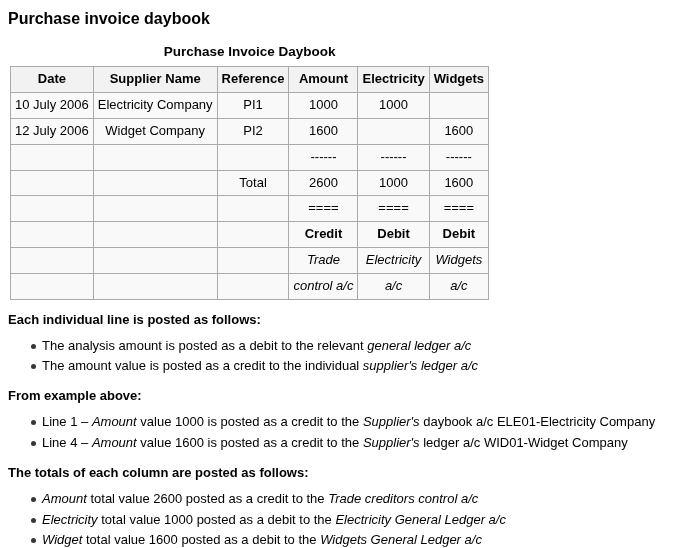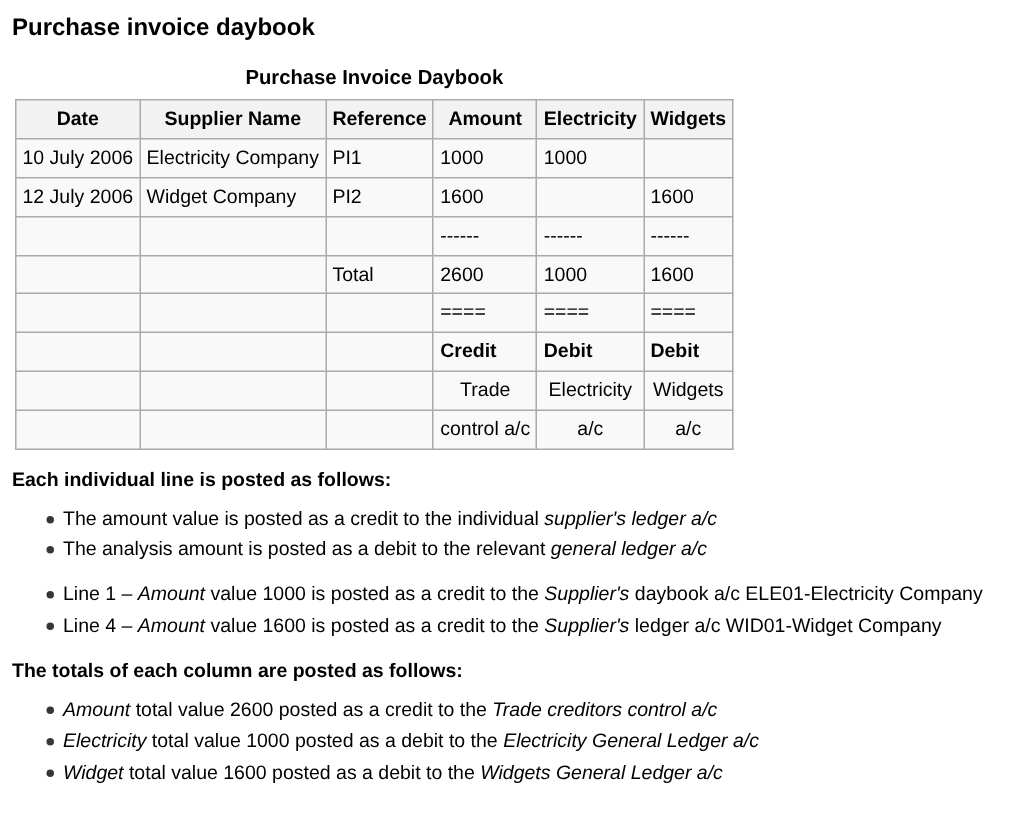--- a/index.html
+++ b/index.html
@@ -42,24 +42,24 @@
     padding: 3px 4px;
     height: 17px;
     overflow: hidden;
     white-space: nowrap;
   }
   table.daybook th {
     background: #f2f2f2;
     text-align: center;
     font-weight: bold;
   }
-  table.daybook td { text-align: left; }
+  table.daybook td { text-align: center; }
   table.daybook td.col-date { text-align: left; }
   table.daybook tr.row-crdr td { font-weight: bold; }
-  table.daybook tr.row-acct td { text-align: center; }
+  table.daybook tr.row-acct td { font-style: italic; text-align: center; }
   .body-text p { margin: 11px 0 7px 0; font-weight: bold; }
   .body-text ul {
     margin: 6px 0 11px 0;
     padding-left: 34px;
     list-style: none;
   }
   .body-text li {
     margin: 2px 0;
     position: relative;
   }
@@ -168,24 +168,25 @@
         <td>a/c</td>
       </tr>
     </tbody>
   </table>
 
   <div class="body-text">
 
     <p>Each individual line is posted as follows:</p>
 
     <ul>
+      <li><span>The analysis amount is posted as a debit to the relevant </span><span class="it">general ledger a/c</span></li>
       <li><span>The amount value is posted as a credit to the individual </span><span class="it">supplier's ledger a/c</span></li>
-      <li><span>The analysis amount is posted as a debit to the relevant </span><span class="it">general ledger a/c</span></li>
     </ul>
 
+    <p>From example above:</p>
 
     <ul>
       <li><span>Line 1 – </span><span class="it">Amount</span><span> value 1000 is posted as a credit to the </span><span class="it">Supplier's</span><span> daybook a/c ELE01-Electricity Company</span></li>
       <li><span>Line 4 – </span><span class="it">Amount</span><span> value 1600 is posted as a credit to the </span><span class="it">Supplier's</span><span> ledger a/c WID01-Widget Company</span></li>
     </ul>
 
     <p>The totals of each column are posted as follows:</p>
 
     <ul>
       <li><span class="it">Amount</span><span> total value 2600 posted as a credit to the </span><span class="it">Trade creditors control a/c</span></li>

